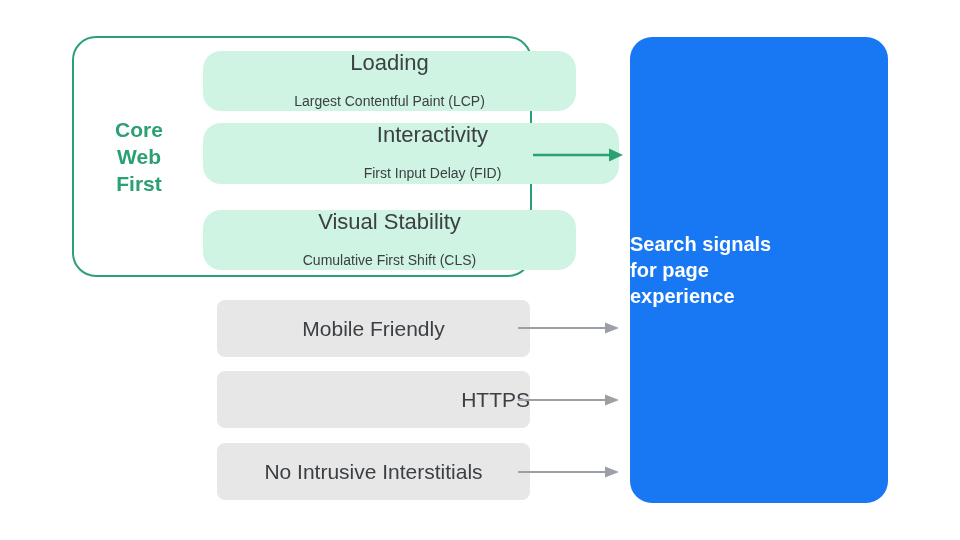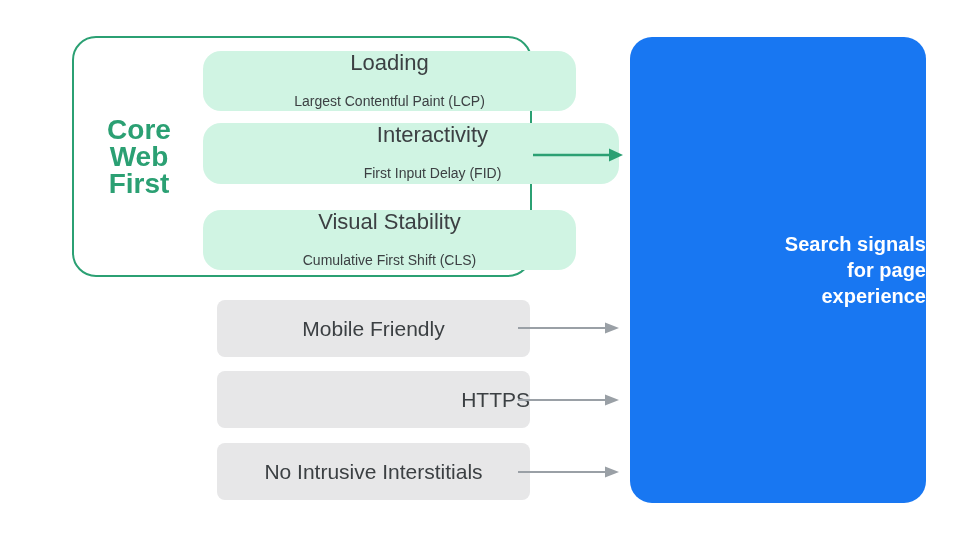--- a/index.html
+++ b/index.html
@@ -32,21 +32,21 @@
     position: absolute;
     left: 0;
     top: 0;
     width: 130px;
     height: 100%;
     display: flex;
     flex-direction: column;
     justify-content: center;
     align-items: center;
     color: var(--green-accent, #2BA073);
-    font-size: 28px;
+    font-size: 21px;
     font-weight: bold;
     line-height: 27px;
     text-align: center;
   }
 
   .vital-pill {
     position: absolute;
     left: 129px;
     width: 373px;
     height: 60px;
@@ -93,28 +93,28 @@
   }
   .signal-mobile { top: 300px; }
   .signal-https  { top: 371px; justify-content: flex-end; }
   .signal-interstitials { top: 443px; }
 
   
   .result-panel {
     position: absolute;
     left: 630px;
     top: 37px;
-    width: 296px;
+    width: 258px;
     height: 466px;
     border-radius: 22px;
     background: var(--blue-fill, #1877F2);
     display: flex;
     flex-direction: column;
     justify-content: center;
-    align-items: flex-end;
+    align-items: flex-start;
     text-align: center;
   }
   .result-panel .line {
     display: block;
     color: var(--white-text, #ffffff);
     font-size: 20px;
     font-weight: bold;
     line-height: 26px;
   }
 

